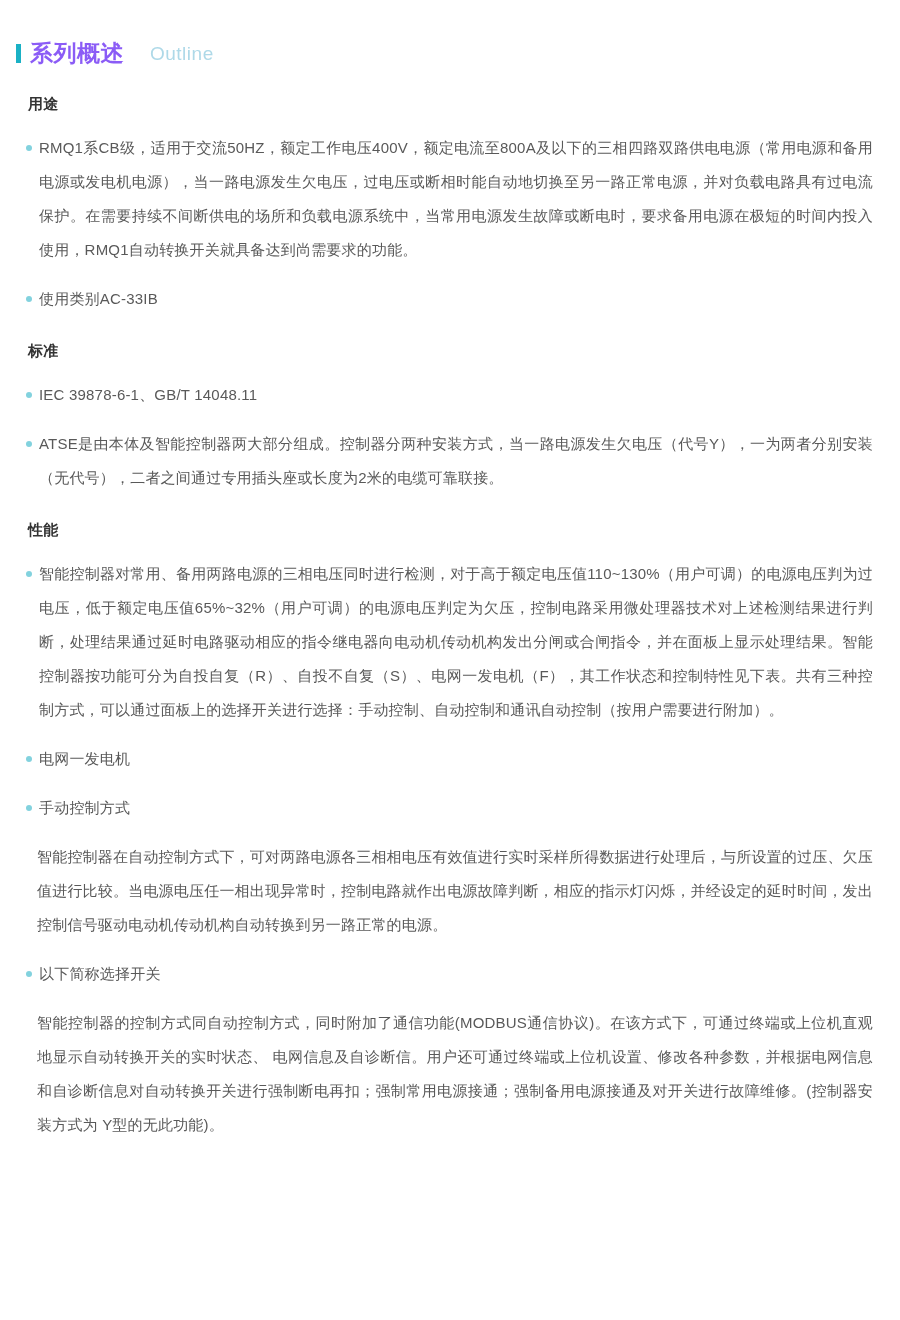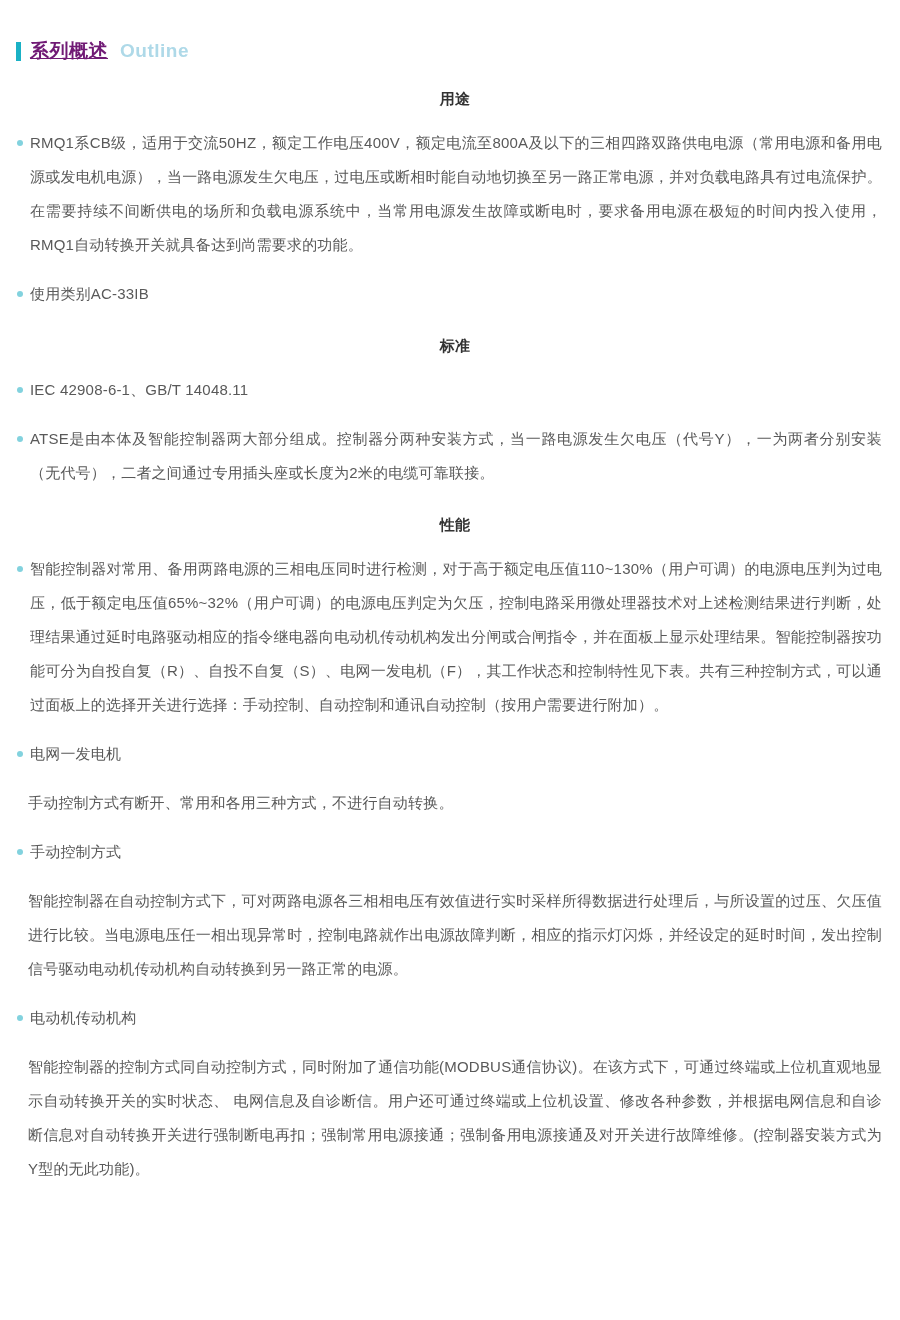--- a/index.html
+++ b/index.html
@@ -10,28 +10,28 @@
     --body-text:#595959;
   }
   html,body{margin:0;padding:0;}
   body{
     width:900px;height:1320px;background:#ffffff;overflow:hidden;
     font-family:"Liberation Sans","DejaVu Sans",sans-serif;
   }
   .doc{padding:38px 18px 0 16px;}
   .doc-header{display:flex;align-items:center;margin-bottom:22px;}
   .accent-bar{width:5px;height:19px;background:var(--accent);margin-right:9px;flex:0 0 auto;}
-  .title-cn{font-size:19px;color:#701a75;font-weight:600;letter-spacing:.5px;text-decoration:underline;}
-  .title-en{font-size:19px;color:var(--title-en);font-weight:700;margin-left:12px;letter-spacing:.5px;}
+  .title-cn{font-size:23px;color:#8b5cf6;font-weight:600;letter-spacing:.5px;}
+  .title-en{font-size:19px;color:var(--title-en);font-weight:400;margin-left:26px;letter-spacing:.5px;}
   .sec-heading{
     font-size:15px;font-weight:700;color:var(--heading-text);
-    margin:26px 0 17px 12px;letter-spacing:.3px;text-align:center;
+    margin:26px 0 17px 12px;letter-spacing:.3px;
   }
   .item{
-    position:relative;margin:15px 0;
+    position:relative;margin:15px 9px;
     font-size:15px;line-height:34px;color:var(--body-text);
     text-align:justify;letter-spacing:.2px;
   }
   .item.bullet{padding-left:14px;}
   .item.plain{padding-left:12px;}
   .dot{
     position:absolute;left:1px;top:14px;width:6px;height:6px;border-radius:50%;
     background:var(--bullet);
   }
 </style>
@@ -42,24 +42,23 @@
   <div class="doc-header">
     <span class="accent-bar"></span>
     <span class="title-cn">系列概述</span>
     <span class="title-en">Outline</span>
   </div>
   <div>
       <div class="sec-heading">用途</div>
       <div class="item bullet"><span class="dot"></span><span>RMQ1系CB级，适用于交流50HZ，额定工作电压400V，额定电流至800A及以下的三相四路双路供电电源（常用电源和备用电源或发电机电源），当一路电源发生欠电压，过电压或断相时能自动地切换至另一路正常电源，并对负载电路具有过电流保护。在需要持续不间断供电的场所和负载电源系统中，当常用电源发生故障或断电时，要求备用电源在极短的时间内投入使用，RMQ1自动转换开关就具备达到尚需要求的功能。</span></div>
       <div class="item bullet"><span class="dot"></span><span>使用类别AC-33IB</span></div>
       <div class="sec-heading">标准</div>
-      <div class="item bullet"><span class="dot"></span><span>IEC 42908-6-1、GB/T 14048.11</span></div>
+      <div class="item bullet"><span class="dot"></span><span>IEC 39878-6-1、GB/T 14048.11</span></div>
       <div class="item bullet"><span class="dot"></span><span>ATSE是由本体及智能控制器两大部分组成。控制器分两种安装方式，当一路电源发生欠电压（代号Y），一为两者分别安装（无代号），二者之间通过专用插头座或长度为2米的电缆可靠联接。</span></div>
       <div class="sec-heading">性能</div>
       <div class="item bullet"><span class="dot"></span><span>智能控制器对常用、备用两路电源的三相电压同时进行检测，对于高于额定电压值110~130%（用户可调）的电源电压判为过电压，低于额定电压值65%~32%（用户可调）的电源电压判定为欠压，控制电路采用微处理器技术对上述检测结果进行判断，处理结果通过延时电路驱动相应的指令继电器向电动机传动机构发出分闸或合闸指令，并在面板上显示处理结果。智能控制器按功能可分为自投自复（R）、自投不自复（S）、电网一发电机（F），其工作状态和控制特性见下表。共有三种控制方式，可以通过面板上的选择开关进行选择：手动控制、自动控制和通讯自动控制（按用户需要进行附加）。</span></div>
       <div class="item bullet"><span class="dot"></span><span>电网一发电机</span></div>
-      <div class="item plain"><span>手动控制方式有断开、常用和各用三种方式，不进行自动转换。</span></div>
       <div class="item bullet"><span class="dot"></span><span>手动控制方式</span></div>
       <div class="item plain"><span>智能控制器在自动控制方式下，可对两路电源各三相相电压有效值进行实时采样所得数据进行处理后，与所设置的过压、欠压值进行比较。当电源电压任一相出现异常时，控制电路就作出电源故障判断，相应的指示灯闪烁，并经设定的延时时间，发出控制信号驱动电动机传动机构自动转换到另一路正常的电源。</span></div>
-      <div class="item bullet"><span class="dot"></span><span>电动机传动机构</span></div>
+      <div class="item bullet"><span class="dot"></span><span>以下简称选择开关</span></div>
       <div class="item plain"><span>智能控制器的控制方式同自动控制方式，同时附加了通信功能(MODBUS通信协议)。在该方式下，可通过终端或上位机直观地显示自动转换开关的实时状态、 电网信息及自诊断信。用户还可通过终端或上位机设置、修改各种参数，并根据电网信息和自诊断信息对自动转换开关进行强制断电再扣；强制常用电源接通；强制备用电源接通及对开关进行故障维修。(控制器安装方式为 Y型的无此功能)。</span></div>
     </div>
 </div>
 
 </body></html>

